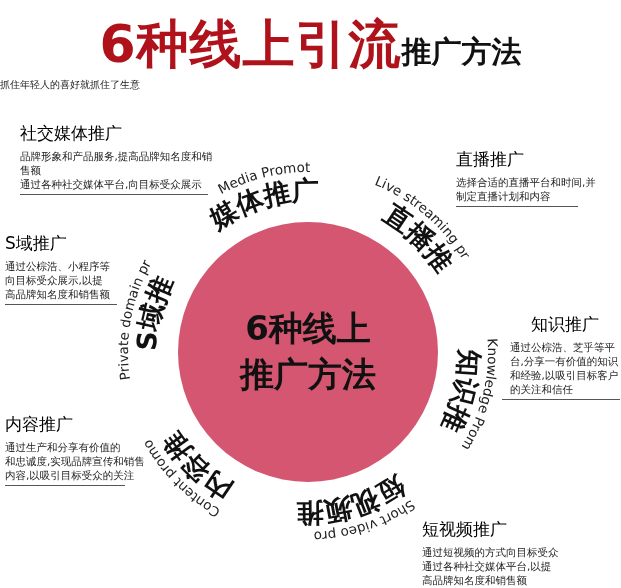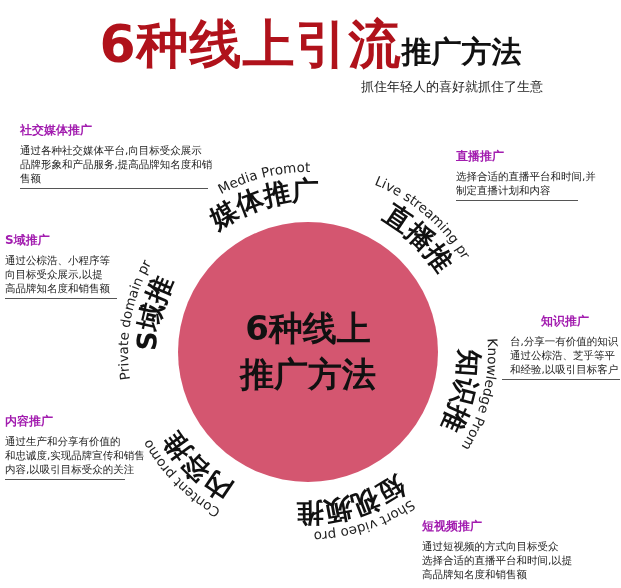--- a/index.html
+++ b/index.html
@@ -2,24 +2,24 @@
 <html><head>
   <meta charset="utf-8">
   <style>
     html, body { margin: 0; padding: 0; background: #ffffff; }
     body { width: 621px; height: 588px; position: relative; overflow: hidden;
            font-family: "DejaVu Sans", "Liberation Sans", sans-serif; color: #111; }
     .title { position: absolute; left: 0; top: 10px; width: 621px; text-align: center;
              white-space: nowrap; }
     .title .red { color: #b0121b; font-size: 52px; font-weight: bold; letter-spacing: 1px; }
     .title .black { color: #111; font-size: 30px; font-weight: bold; }
-    .subtitle { position: absolute; left: 0; top: 78px; width: 543px; text-align: right;
-                font-size: 13px; color: #222; }
+    .subtitle { position: absolute; left: 0; top: 78px; width: 543px; text-align: left;
+                font-size: 10px; color: #222; }
     .card { position: absolute; }
-    .card .h { font-size: 12px; font-weight: bold; color: #a21caf; margin-bottom: 4px; white-space: nowrap; }
+    .card .h { font-size: 17px; font-weight: normal; color: #000000; margin-bottom: 4px; white-space: nowrap; }
     .card .d { font-size: 10.5px; line-height: 14px; color: #222; }
     .card .rule { height: 1px; background: #555; margin-top: 3px; }
     svg.diagram { position: absolute; left: 0; top: 0; }
     .en { font-family: "DejaVu Sans", sans-serif; font-size: 13.5px; fill: #222; }
     .zh { font-family: "DejaVu Sans", sans-serif; font-size: 27px; font-weight: bold; fill: #111; }
     .center-text { font-family: "DejaVu Sans", sans-serif; font-size: 34px; font-weight: bold; fill: #111; }
   </style>
 </head>
 <body>
 
@@ -70,22 +70,22 @@
     <text class="zh"><textPath href="#ringZh" startOffset="97%" text-anchor="middle">S域推广</textPath></text>
     <text class="en"><textPath href="#ringEn" startOffset="97%" text-anchor="middle">Private domain promotion</textPath></text>
   </g>
 
   <text class="center-text" x="308" y="340" text-anchor="middle">6种线上</text>
   <text class="center-text" x="308" y="386" text-anchor="middle">推广方法</text>
 </svg>
 
 <div class="card" style="left:20px; top:122px; width:195px;">
   <div class="h">社交媒体推广</div>
+  <div class="d">品牌形象和产品服务,提高品牌知名度和销售额</div>
   <div class="d">通过各种社交媒体平台,向目标受众展示</div>
-  <div class="d">品牌形象和产品服务,提高品牌知名度和销售额</div>
   <div class="rule" style="width:188px;"></div>
 </div>
 
 <div class="card" style="left:5px; top:232px; width:112px;">
   <div class="h">S域推广</div>
   <div class="d">通过公棕浩、小程序等</div>
   <div class="d">向目标受众展示,以提</div>
   <div class="d">高品牌知名度和销售额</div>
   <div class="rule" style="width:112px;"></div>
 </div>
@@ -100,25 +100,26 @@
 
 <div class="card" style="left:456px; top:148px; width:160px;">
   <div class="h">直播推广</div>
   <div class="d">选择合适的直播平台和时间,并</div>
   <div class="d">制定直播计划和内容</div>
   <div class="rule" style="width:122px;"></div>
 </div>
 
 <div class="card" style="left:510px; top:313px; width:110px;">
   <div class="h" style="text-align:center;">知识推广</div>
+  <div class="d">通过公棕浩、芝乎等平</div>
   <div class="d">台,分享一有价值的知识</div>
-  <div class="d">通过公棕浩、芝乎等平</div>
   <div class="d">和经验,以吸引目标客户</div>
+  <div class="d">的关注和信任</div>
   <div class="rule" style="width:118px; margin-left:-8px;"></div>
 </div>
 
 <div class="card" style="left:422px; top:518px; width:160px;">
   <div class="h">短视频推广</div>
   <div class="d">通过短视频的方式向目标受众</div>
-  <div class="d">选择合适的直播平台和时间,以提</div>
+  <div class="d">通过各种社交媒体平台,以提</div>
   <div class="d">高品牌知名度和销售额</div>
 
 </div>
 
 </body></html>

